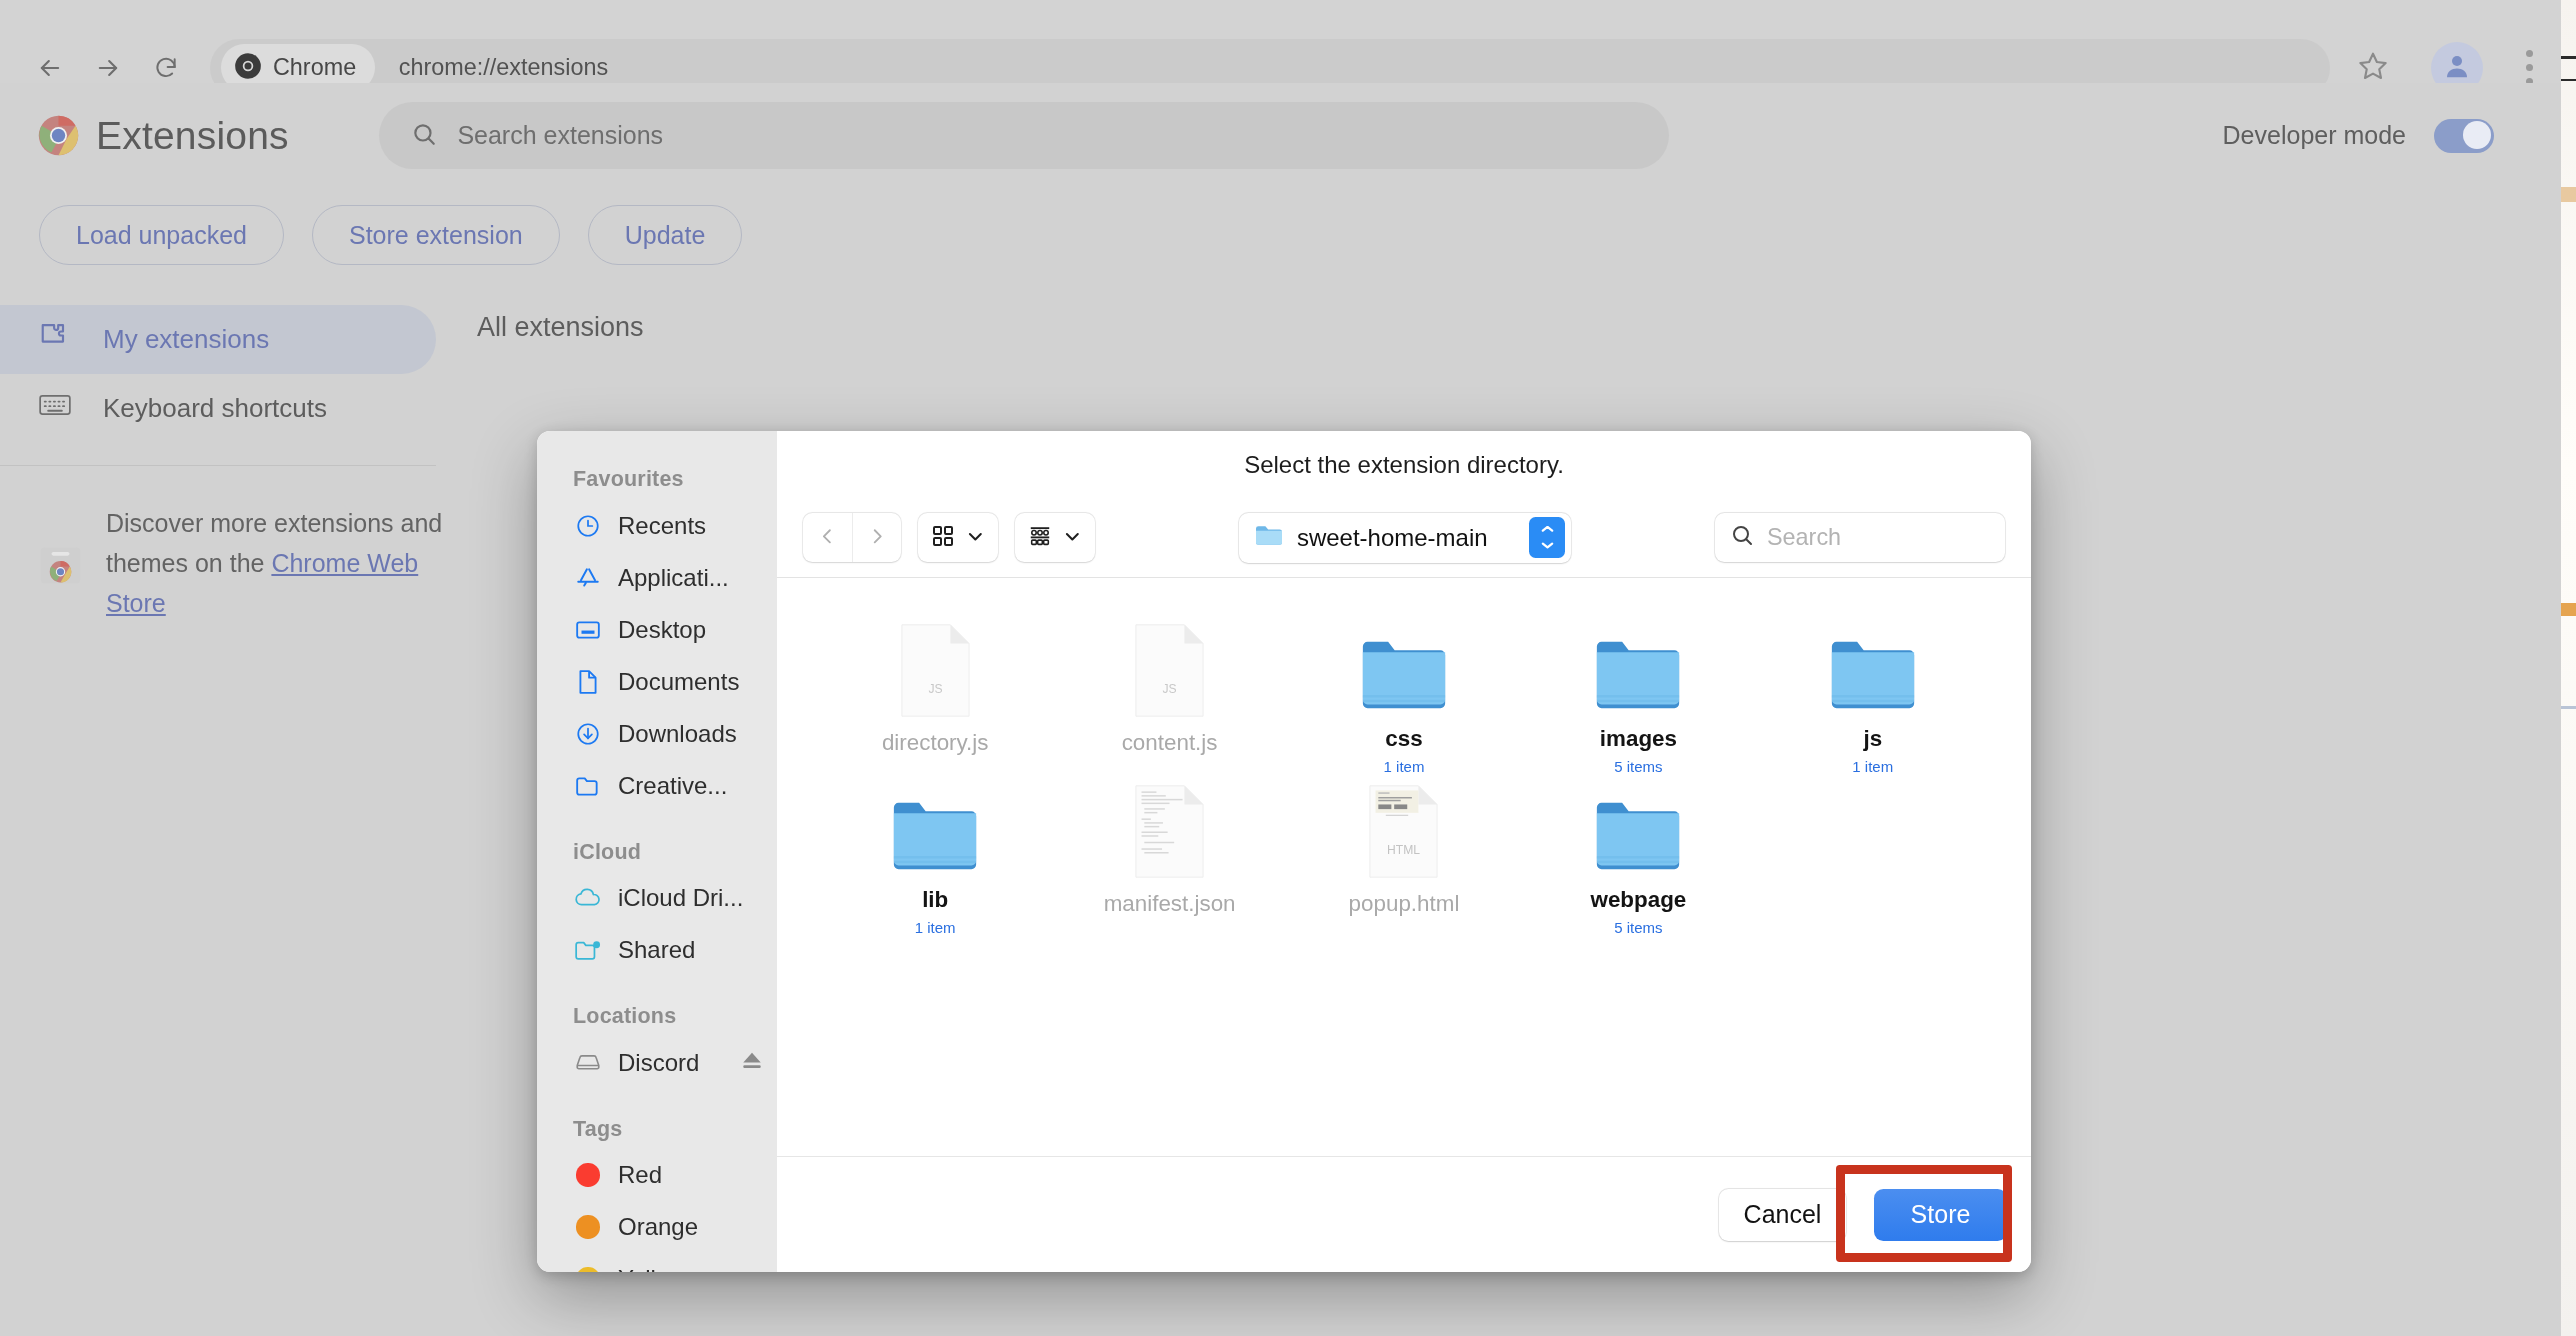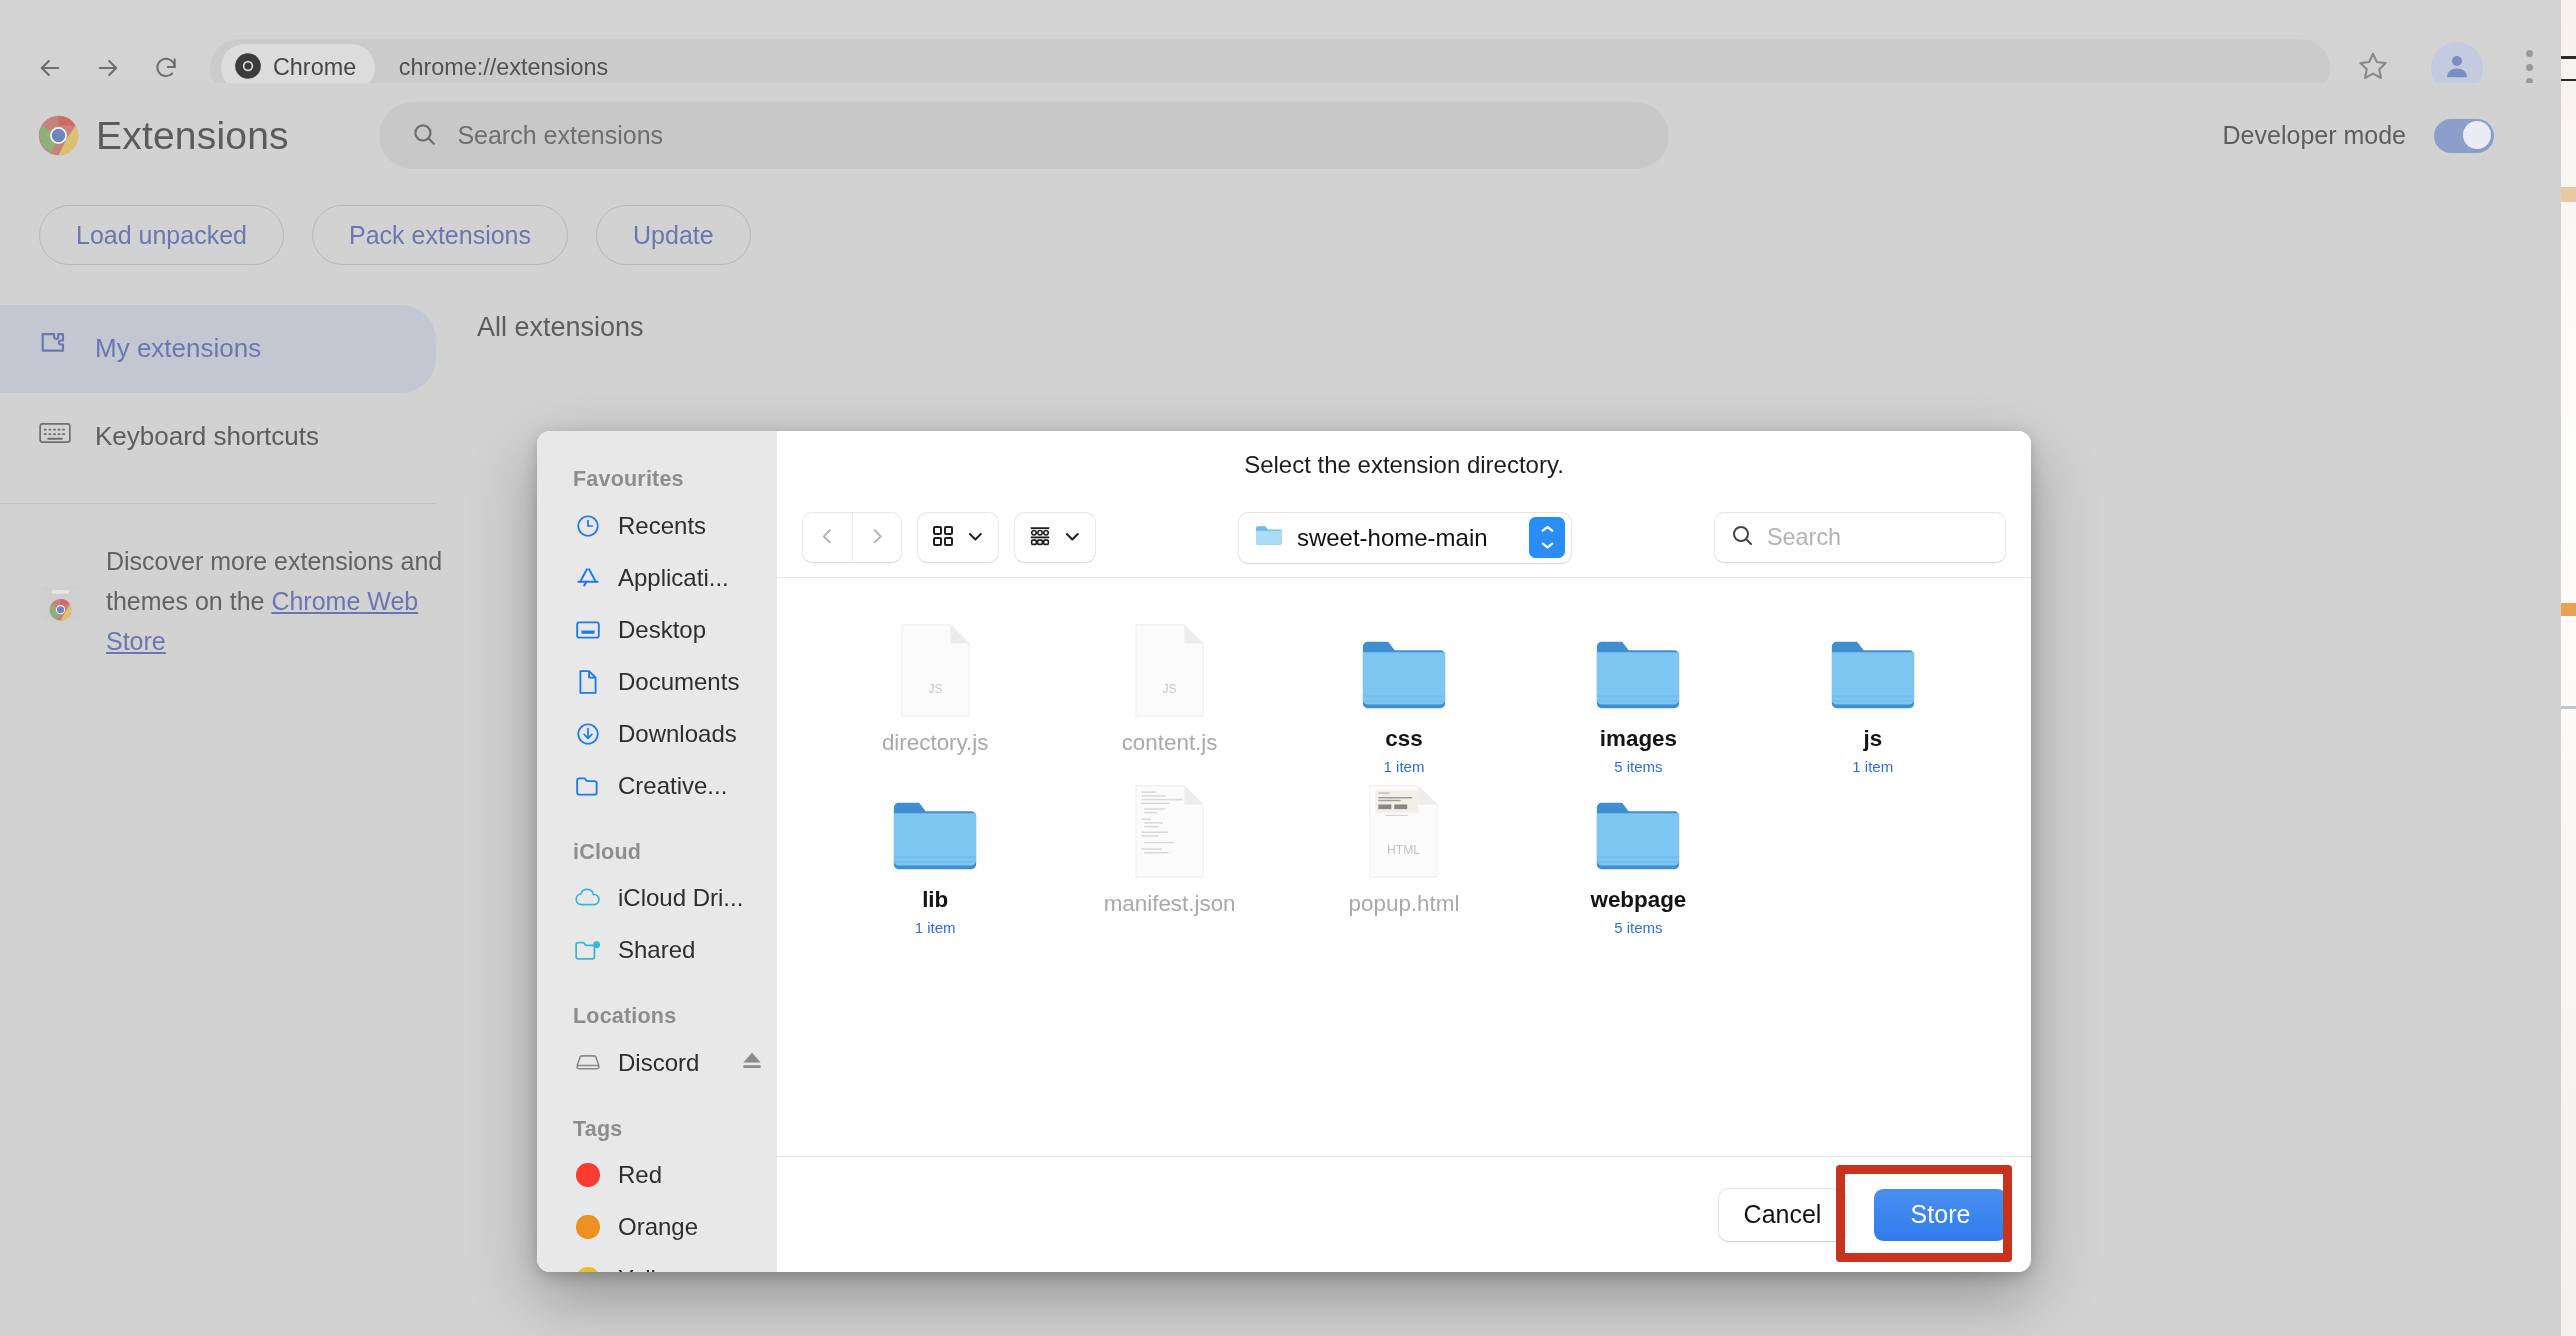--- a/index.html
+++ b/index.html
@@ -118,21 +118,21 @@
   .pill {
     height: 60px; border-radius: 30px;
     border: 0.9px solid #b4b8c4;
     display: flex; align-items: center; padding: 9px 36px;
     color: #6b77b2; font-size: 25px; background: transparent;
   }
 
   .ext-body { display: flex; margin-top: 34px; }
   .ext-sidebar { width: 477px; flex: none; padding-top: 5.6px; }
   .side-item {
-    height: 88px; display: flex; align-items: center; gap: 24px;
+    height: 69px; display: flex; align-items: center; gap: 32px;
     padding-left: 39px; margin-right: 41px; border-radius: 0 35px 35px 0;
     color: #5d5d5d; font-size: 26px;
   }
   .side-item.active { background: #c3c7d1; color: #6b77b2; }
   .side-divider { height: 0.9px; background: #c2c2c2; margin: 22.4px 0 0 0; width: 436px; }
   .discover {
     display: flex; gap: 24px; padding: 37px 0 0 39px; padding-right: 34px;
   }
   .webstore-icon { width: 43px; height: 43px; flex: none; margin-top: 41px; }
   .discover-text { font-size: 25px; line-height: 1.6; color: #636363; }
@@ -354,21 +354,21 @@
       </div>
 
       <div class="devmode">
         <span class="devmode-label">Developer mode</span>
         <span class="toggle"></span>
       </div>
     </div>
 
     <div class="ext-actions">
       <div class="pill">Load unpacked</div>
-      <div class="pill">Pack extensions</div>
+      <div class="pill">Store extension</div>
       <div class="pill">Update</div>
     </div>
 
     <div class="ext-body">
       <div class="ext-sidebar">
 
         <div class="side-item active">
           <span>
             <svg width="32" height="32" viewBox="0 0 24 24" fill="none" stroke="#6b77b2" stroke-width="1.7" stroke-linejoin="round">
               <path d="M9 3h4v2.2a1.6 1.6 0 0 0 3.2 0V3H20v5h-1.6a1.6 1.6 0 0 0 0 3.2H20V16H4V3z" transform="translate(-1,1) scale(0.95)"></path>

